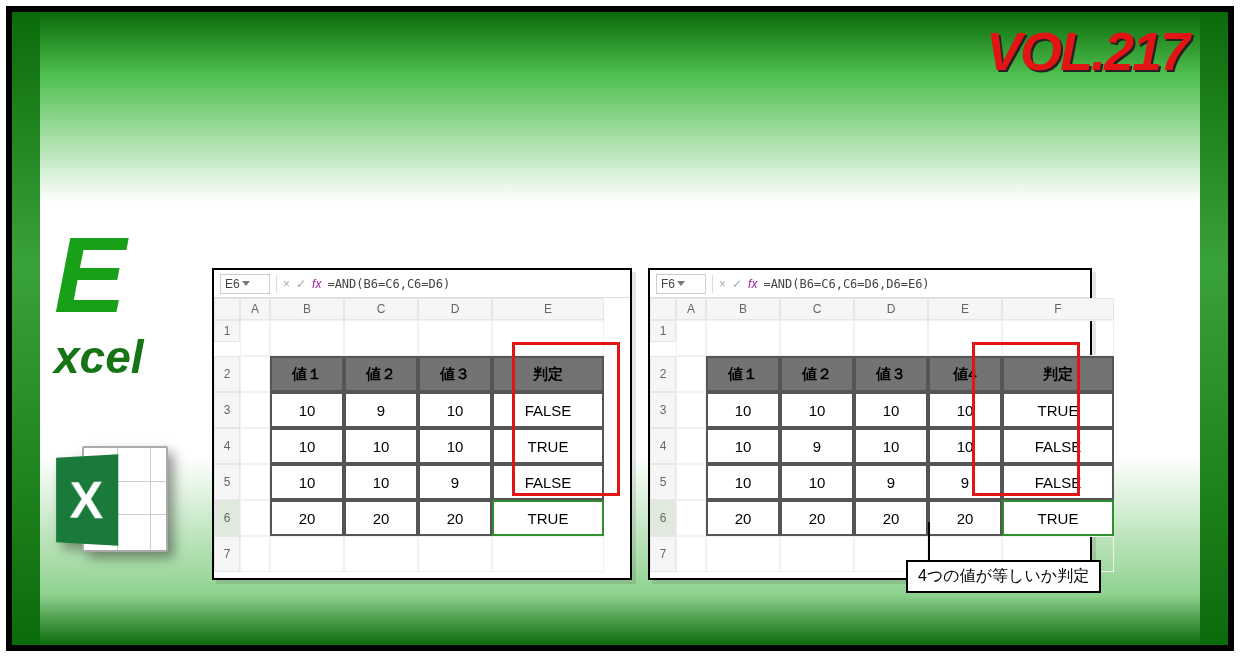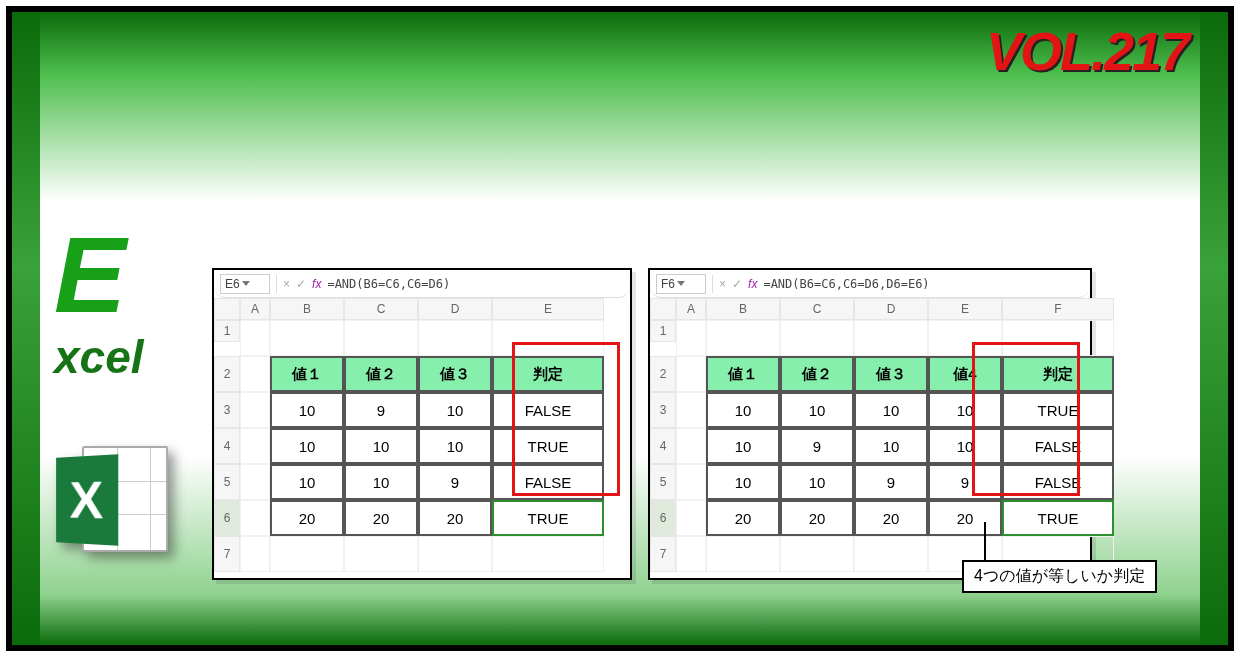--- a/index.html
+++ b/index.html
@@ -108,21 +108,21 @@
     background: #fff;
     border: 2px solid #000;
     box-shadow: 4px 4px 0 rgba(0,0,0,.1);
   }
   #shot1 { left: 200px; top: 256px; width: 420px; height: 312px; }
   #shot2 { left: 636px; top: 256px; width: 444px; height: 312px; }
 
   .fbar {
     height: 28px; border-bottom: 1px solid #ddd;
     display: flex; align-items: center; font-size: 12px; color:#444;
-    padding: 0 6px; gap: 6px; background:#fff;border-radius:12px;
+    padding: 0 6px; gap: 6px; background:#fff;
   }
   .fbar .name {
     width: 50px; height: 20px; border: 1px solid #ccc;
     display:flex; align-items:center; padding:0 4px;
   }
   .fbar .sep { width:1px; height:18px; background:#ddd; }
   .fbar .fx  { font-style: italic; color:#a21caf; }
   .fbar .formula { font-family: monospace; }
 
   .grid { display: grid; }
@@ -139,21 +139,21 @@
     font-size: 12px; color:#666; display:flex; align-items:center; justify-content:center;
   }
   .rh.sel { background:#dfeadd; }
 
   .cell {
     border: 1px solid #e6e6e6;
     display:flex; align-items:center; justify-content:center;
     font-size: 15px; height: 36px;
   }
   .thcell {
-    background:#86efac; border: 2px solid #555 !important; font-weight:600;
+    background:#737373; border: 2px solid #555 !important; font-weight:600;
   }
   .dcell { border: 2px solid #555 !important; background:#fff; }
   .active { outline: 2px solid #2f8f2f; outline-offset: -2px; }
   .empty { border:1px solid #f0f0f0; }
 
   .redbox {
     position:absolute; border:3px solid #e31414;
   }
   #shot1 .redbox { right: 10px; top: 72px; width: 108px; height: 154px; }
   #shot2 .redbox { right: 10px; top: 72px; width: 108px; height: 154px; }
@@ -162,21 +162,21 @@
     position:absolute;
     background:#fff; border:2px solid #000; padding: 4px 10px;
     font-size: 16px;
   }
   .callout::before {
     content:""; position:absolute;
     width:2px; height:40px; background:#000;
     top:-40px; left:20px;
   }
   #callout1 { left: 430px; top: 576px; }
-  #callout2 { left: 950px; top: 548px; }
+  #callout2 { left: 894px; top: 548px; }
 
   .chevron {
     width:0;height:0;border-left:4px solid transparent;border-right:4px solid transparent;
     border-top:5px solid #777; display:inline-block; margin-left:2px;
   }
 </style>
 </head>
 <body>
 
 <div class="canvas">

